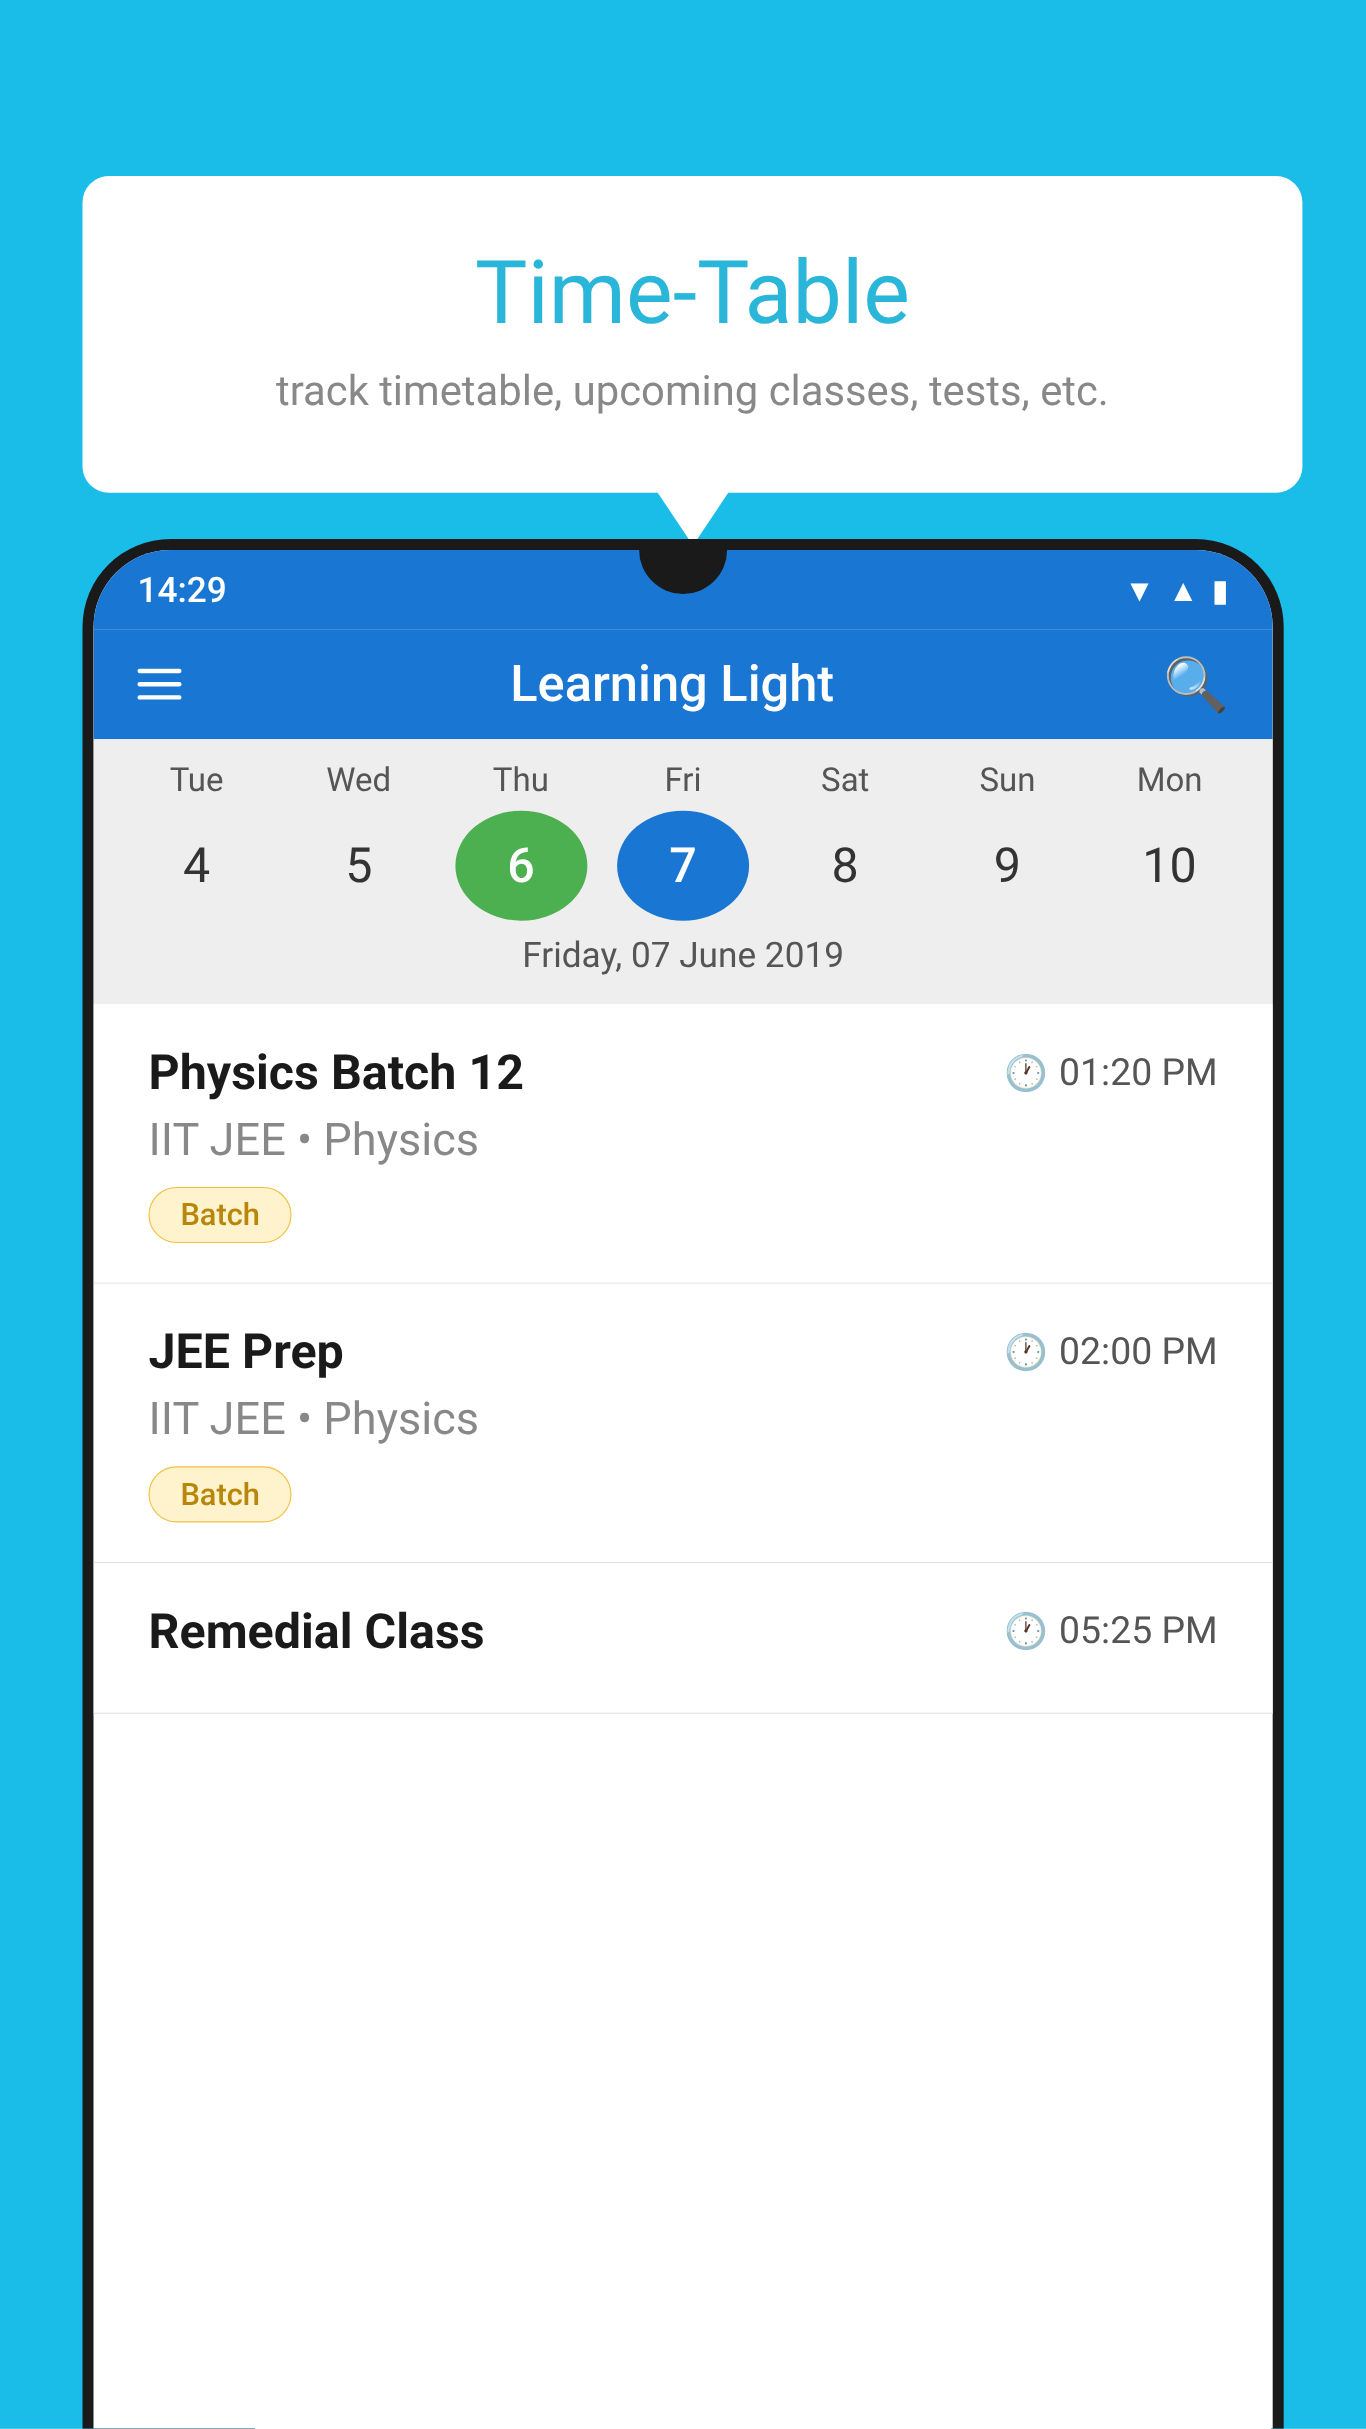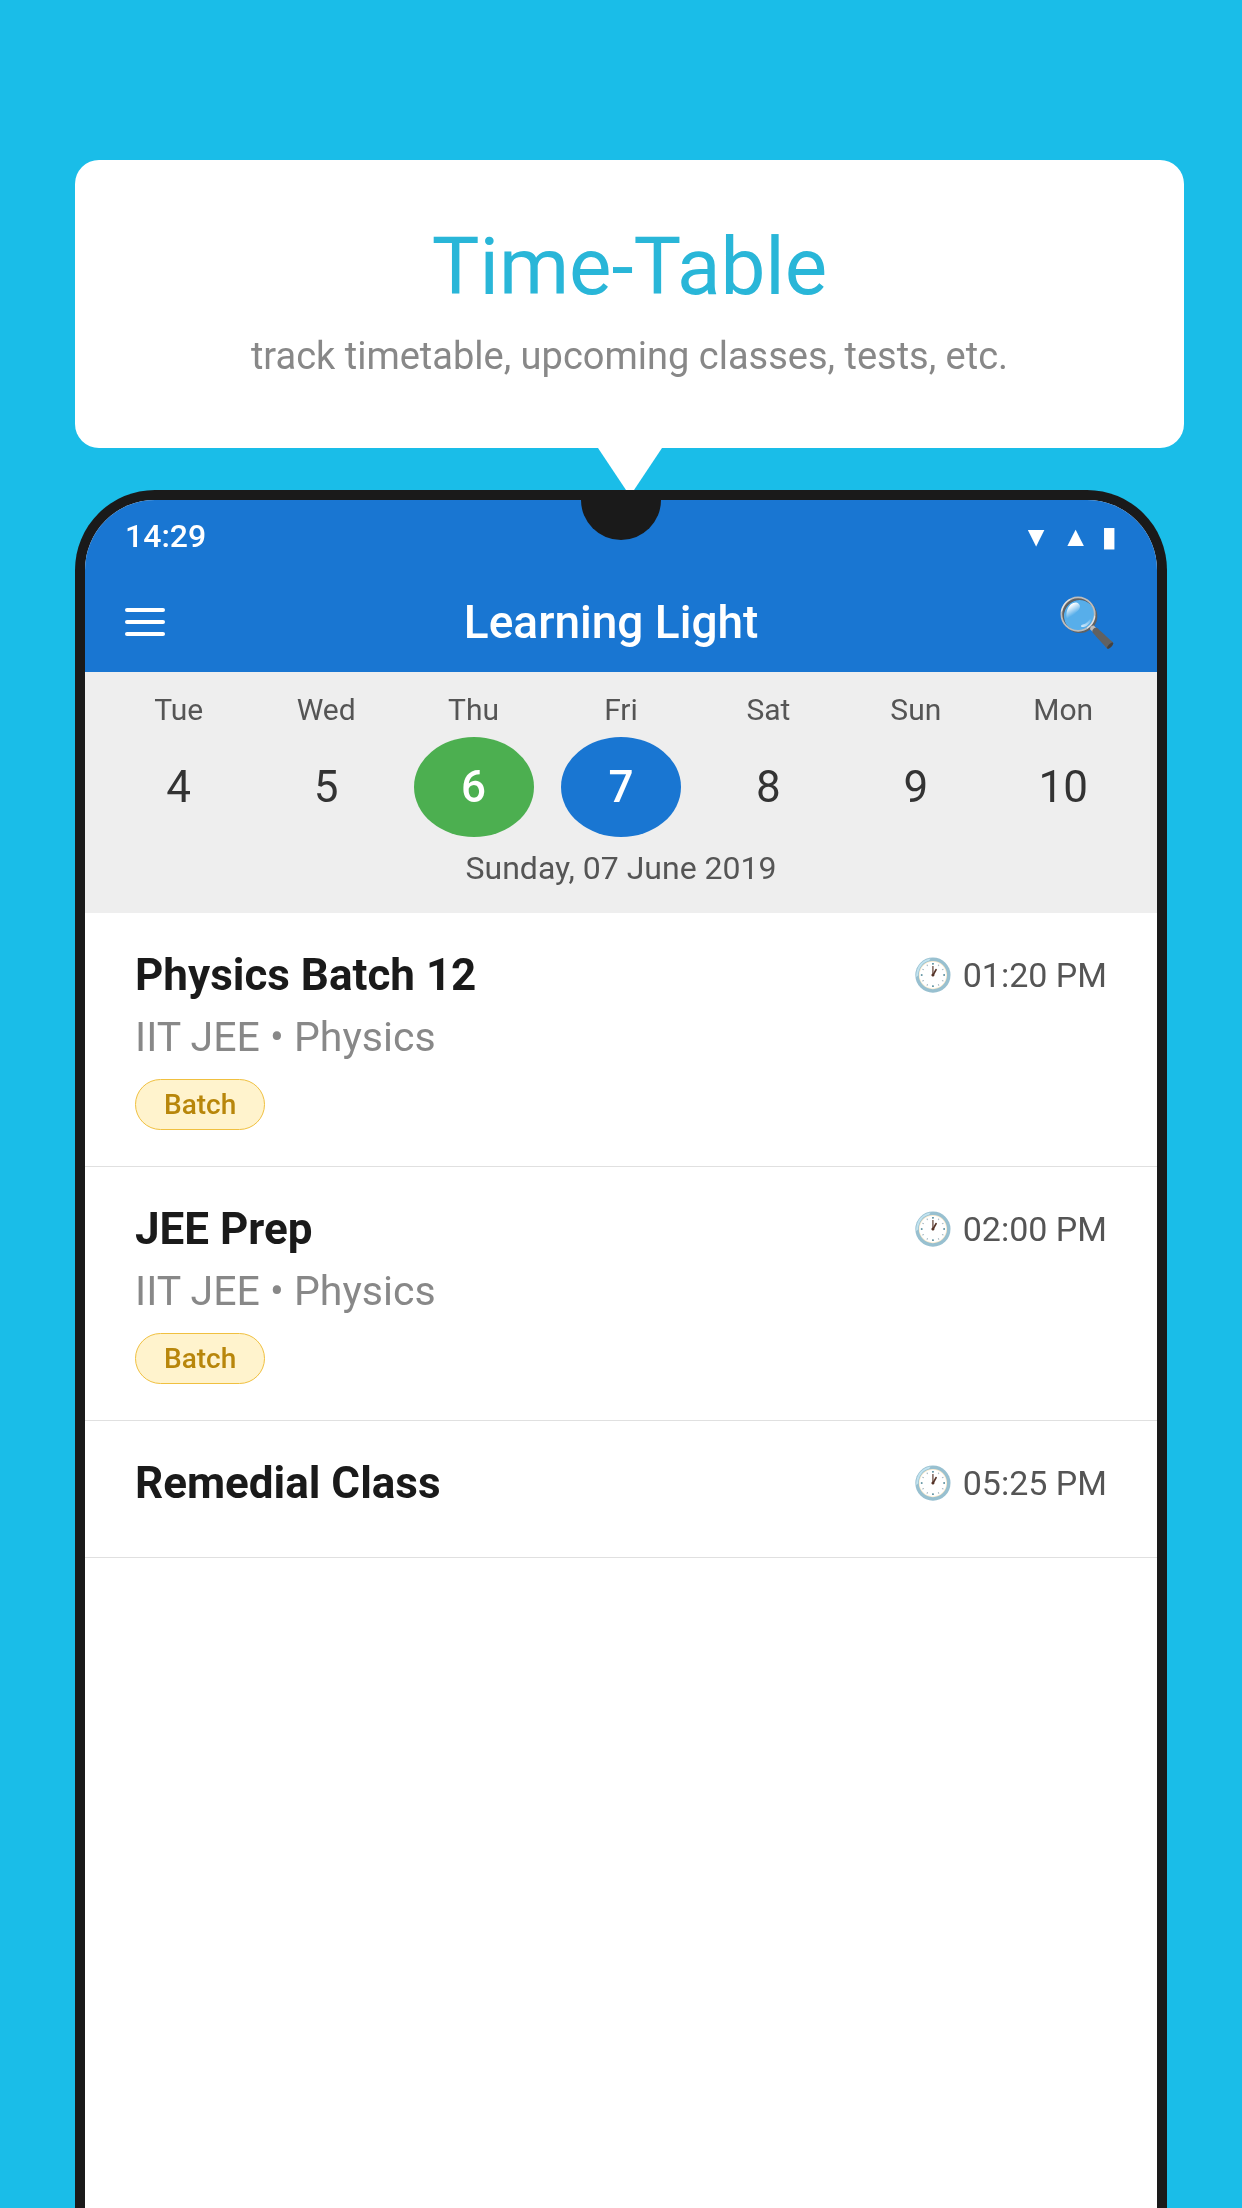--- a/index.html
+++ b/index.html
@@ -317,21 +317,21 @@
         </div>
         <div class="day-numbers">
           <span class="day-num">4</span>
           <span class="day-num">5</span>
           <span class="day-num today">6</span>
           <span class="day-num selected">7</span>
           <span class="day-num">8</span>
           <span class="day-num">9</span>
           <span class="day-num">10</span>
         </div>
-        <div class="selected-date-label">Sunday, 07 June 2019</div>
+        <div class="selected-date-label">Friday, 07 June 2019</div>
       </div>
 
       <div class="schedule-list">
 
         <div class="schedule-item">
           <div class="schedule-item-header">
             <span class="schedule-item-title">Physics Batch 12</span>
             <div class="schedule-item-time">
               <span class="clock-icon">🕐</span>
               <span>01:20 PM</span>

